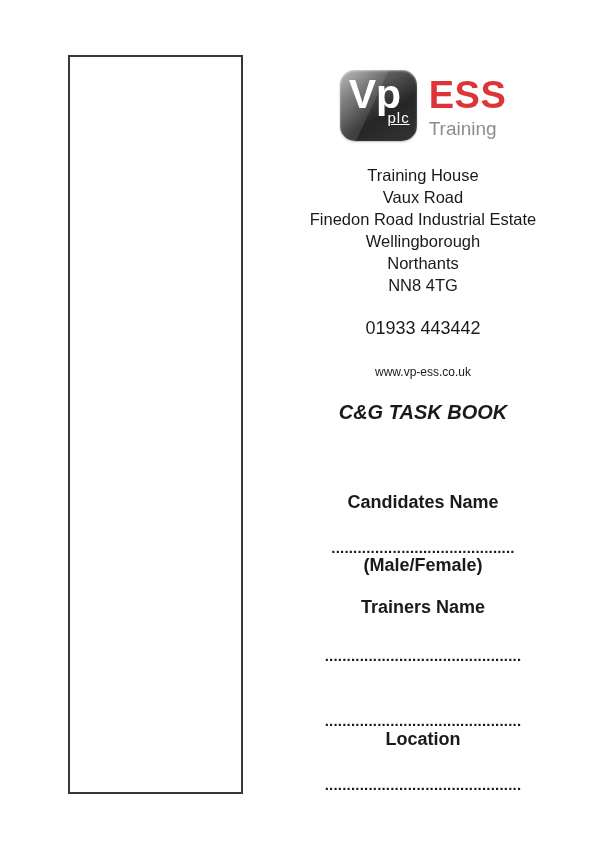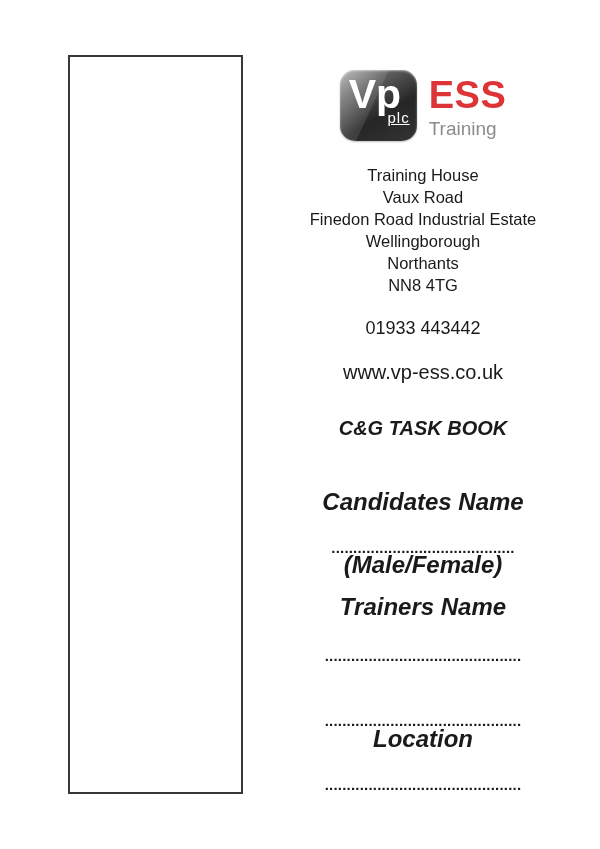--- a/index.html
+++ b/index.html
@@ -45,27 +45,27 @@
     position: absolute; right: 7px; bottom: 15px; z-index: 1;
     color: #ffffff; font-size: 15px; letter-spacing: 1px; text-decoration: underline;
   }
   .brand { text-align: left; padding-top: 6px; }
   .brand-name { color: var(--brand-red, #dd3437); font-size: 38px; font-weight: bold; line-height: 1; letter-spacing: 0.5px; }
   .brand-sub  { color: var(--logo-gray, #8c8c8c); font-size: 19px; line-height: 19px; margin-top: 5px; }
 
   
   .address { top: 164px; font-size: 16.5px; line-height: 22px; }
   .phone   { top: 317px; font-size: 18px;  line-height: 22px; }
-  .website { top: 361px; font-size: 20px;  line-height: 22px; }
+  .website { top: 361px; font-size: 12px;  line-height: 22px; }
 
-  .title-block { top: 401px; margin-top: 16px; }
+  .title-block { top: 401px; }
   .title1 { font-size: 20px; line-height: 23px; font-weight: bold; font-style: italic; }
   .title2 { font-size: 20px; line-height: 23px; font-style: italic; }
 
-  .label { font-size: 24px; line-height: 22px; font-weight: bold; font-style: italic; }
+  .label { font-size: 18px; line-height: 22px; font-weight: bold; }
   .dots  { font-size: 15px; line-height: 15px; font-weight: bold; letter-spacing: 0.2px; white-space: nowrap; overflow: hidden; }
 
   .pos-cand   { top: 491px; }
   .pos-dots1  { top: 540px; }
   .pos-gender { top: 554px; }
   .pos-train  { top: 596px; }
   .pos-dots2  { top: 648px; }
   .pos-assess { top: 662px; }
   .pos-dots3  { top: 713px; }
   .pos-loc    { top: 728px; }

